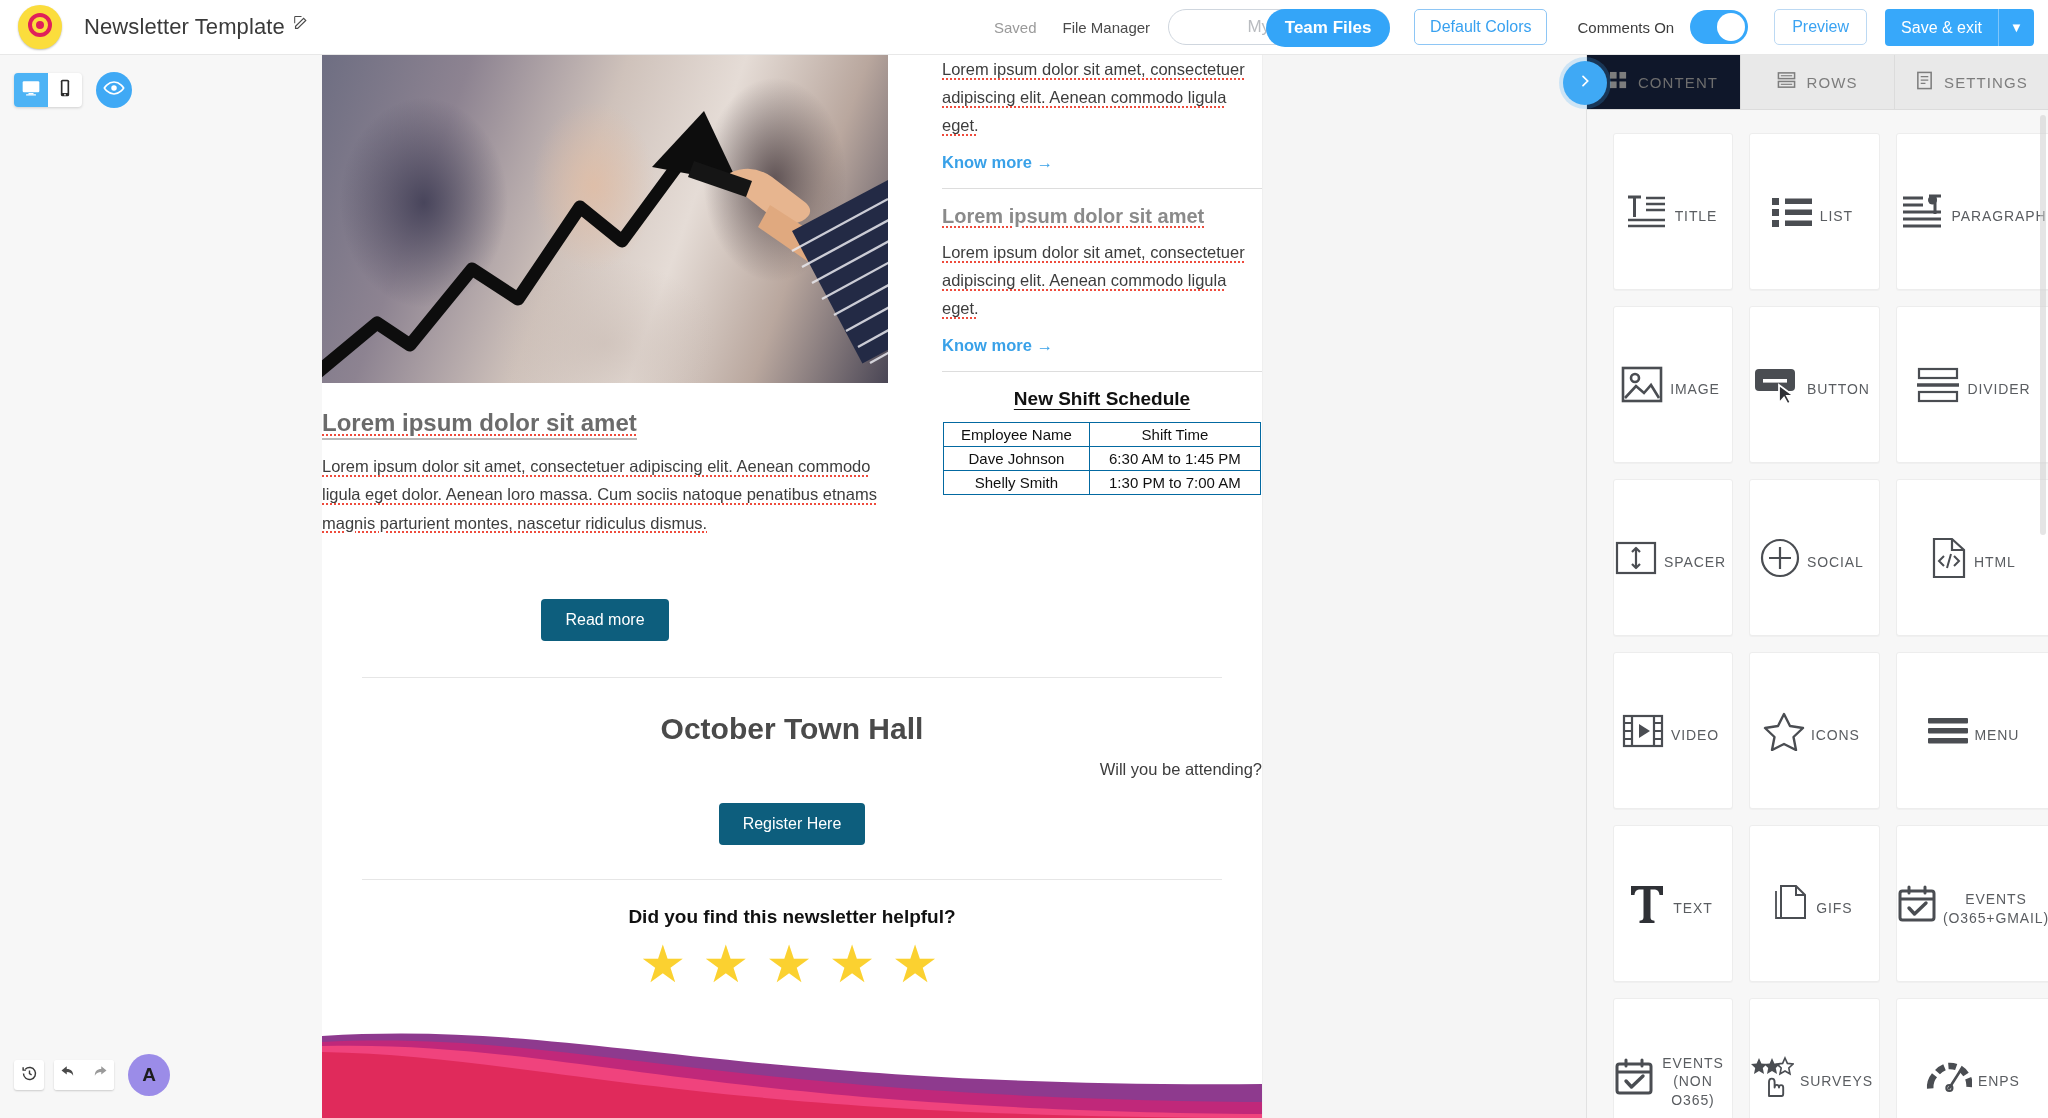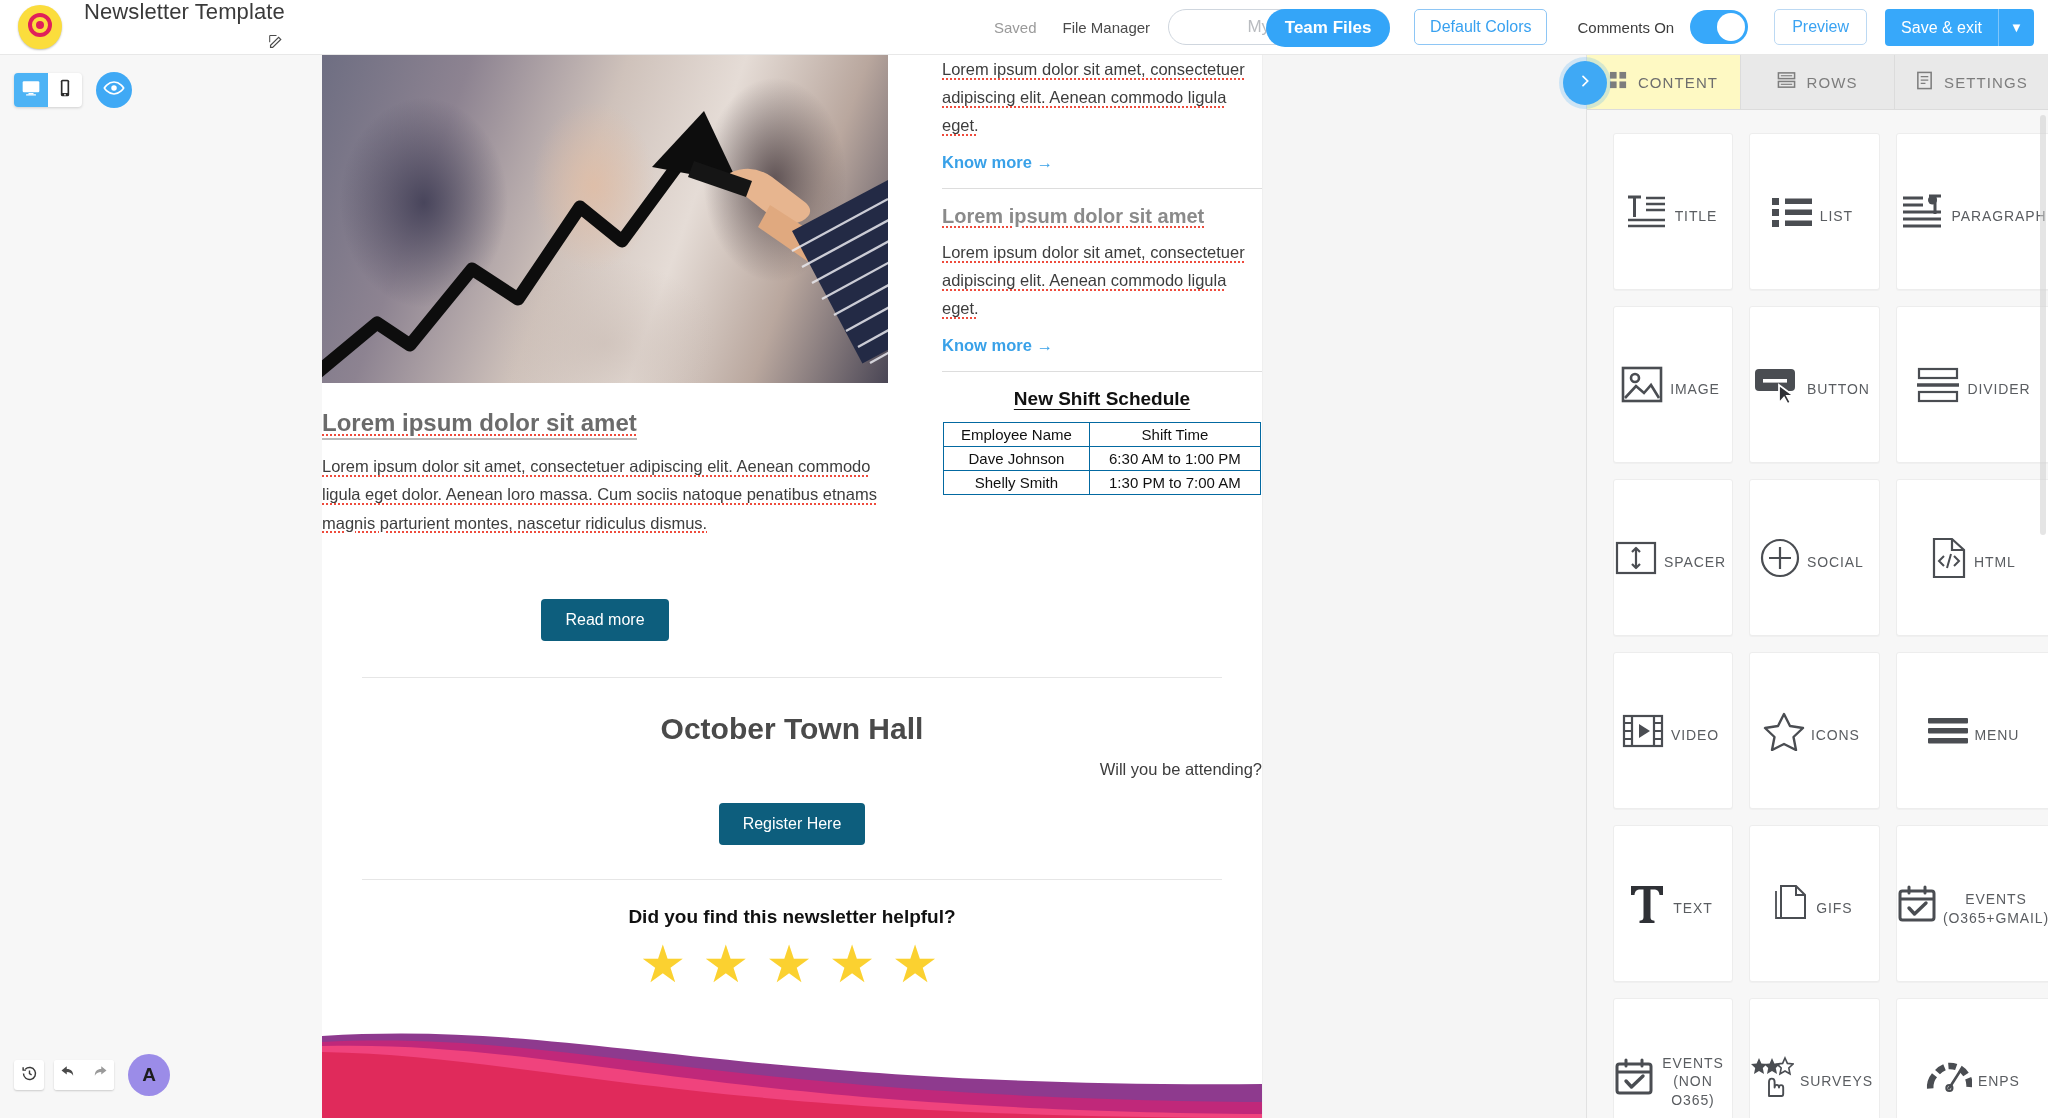--- a/index.html
+++ b/index.html
@@ -27,21 +27,21 @@
   .logo-inner {
     width: 24px; height: 24px; border-radius: 50%;
     border: 4px solid #e0205a; position: relative; top: -2px;
   }
   .logo-inner::after {
     content:""; position:absolute; width: 8px; height: 8px; border-radius: 50%;
     background:#e0205a; left: 4px; top: 4px;
   }
   .doc-title {
     margin-left: 22px; font-size: 22px; color: #3a3a3a; font-weight: 400;
-    display: flex; align-items: flex-end; gap: 8px; letter-spacing: .1px; flex-direction: column;
+    display: flex; align-items: flex-start; gap: 8px; letter-spacing: .1px;
   }
   .edit-pencil { font-size: 17px; color: #4a4a4a; display:inline-block; }
 
   .topbar-right {
     margin-left: auto; display: flex; align-items: center; gap: 4px; padding-right: 14px;
   }
   .saved-txt { font-size: 15px; color: #9a9a9a; margin-right: 22px; }
   .filemgr-txt { font-size: 15px; color: #4b4b4b; margin-right: 14px; }
 
   .seg {
@@ -196,21 +196,21 @@
   .right-panel {
     position: absolute; top: 55px; right: 0; width: 462px; bottom: 0;
     background: #f7f7f7; border-left: 1px solid #e2e2e2;
   }
   .panel-tabs { display: flex; height: 55px; border-bottom: 1px solid #dcdcdc; }
   .panel-tab {
     flex: 1; display: flex; align-items: center; justify-content: center; gap: 10px;
     font-size: 15px; letter-spacing: 1.1px; color: #7d7d7d; cursor: pointer;
     background: #e9e9e9; border-right: 1px solid #dcdcdc;
   }
-  .panel-tab.active { background: #fef9c3; color: #6e6e6e; text-align: right; }
+  .panel-tab.active { background: #0f172a; color: #6e6e6e; text-align: right; }
   .panel-tab:last-child { border-right: 0; }
 
   .collapse-handle {
     position: absolute; left: -24px; top: 6px; width: 44px; height: 44px;
     border-radius: 50%; background: #3fa9f5; color: #fff;
     display: flex; align-items: center; justify-content: center;
     box-shadow: 0 0 0 4px rgba(63,169,245,.22); cursor: pointer; z-index: 5;
     font-size: 18px;
   }
 
@@ -406,21 +406,21 @@
 
         <div class="sched-title">New Shift Schedule</div>
         <table class="sched">
           <tbody>
             <tr>
               <td>Employee Name</td>
               <td>Shift Time</td>
             </tr>
             <tr>
               <td>Dave Johnson</td>
-              <td>6:30 AM to 1:00 PM</td>
+              <td>6:30 AM to 1:45 PM</td>
             </tr>
             <tr>
               <td>Shelly Smith</td>
               <td>1:30 PM to 7:00 AM</td>
             </tr>
           </tbody>
         </table>
       </div>
     </div>
 

